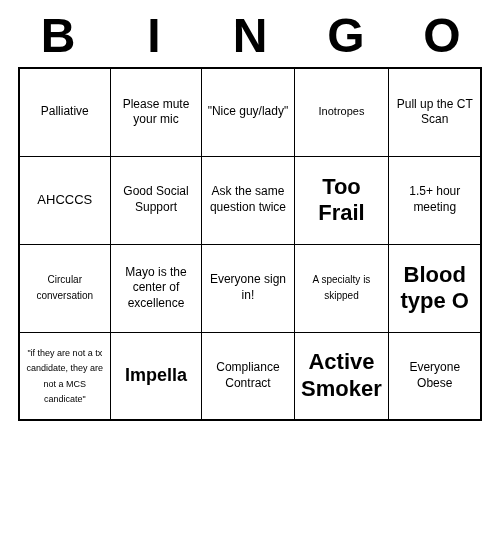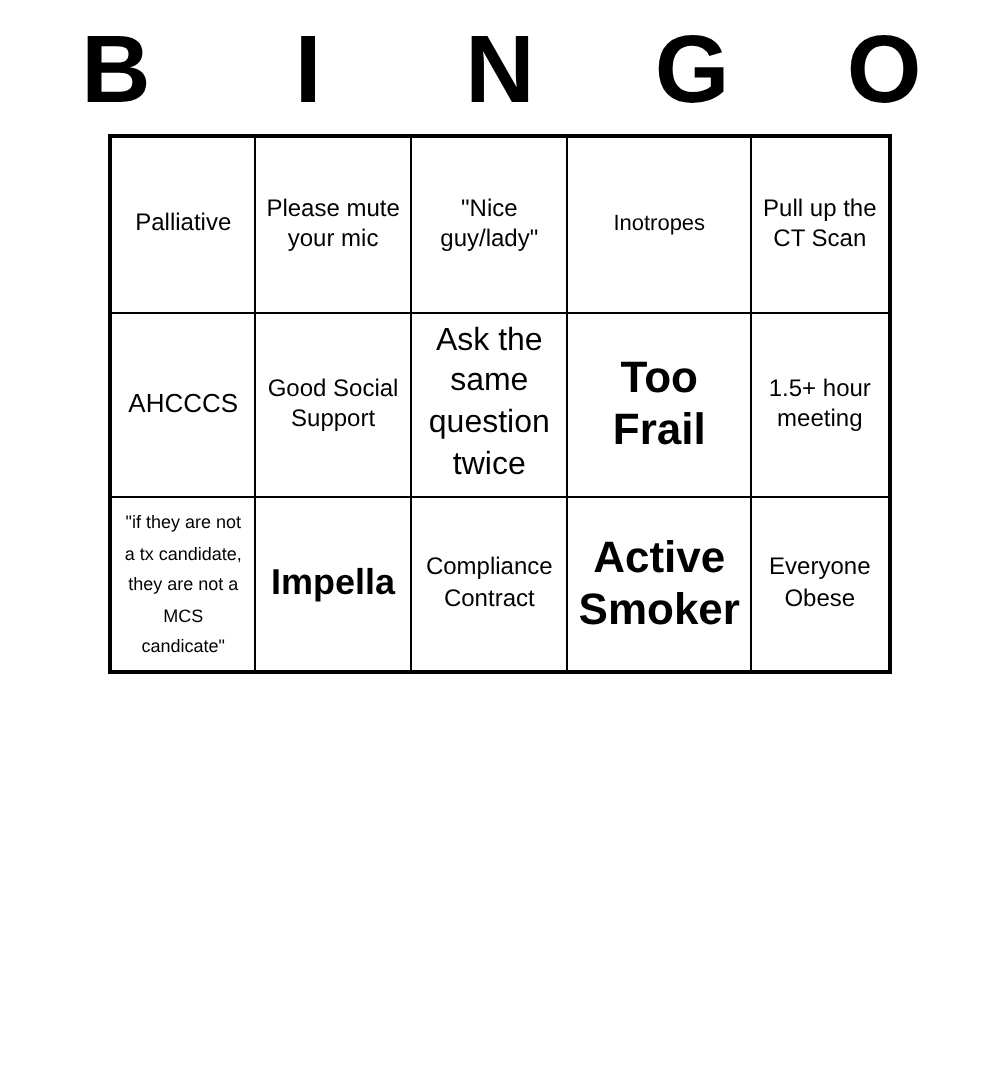--- a/index.html
+++ b/index.html
@@ -27,21 +27,21 @@
     .bingo-title span {
       font-size: 48px;
       font-weight: bold;
       font-family: Arial, sans-serif;
       width: 80px;
       text-align: center;
     }
     .bingo-grid {
       border: 2px solid #000;
       border-collapse: collapse;
-      width: 392px;
+      width: 464px;
     }
     .bingo-grid td {
       border: 1.5px solid #000;
       width: 96px;
       height: 88px;
       text-align: center;
       vertical-align: middle;
       padding: 4px;
       font-size: 12px;
       line-height: 1.3;
@@ -63,25 +63,34 @@
       <tr>
         <td><span style="font-size: 12px;">Palliative</span></td>
         <td><span style="font-size: 12px;">Please mute your mic</span></td>
         <td><span style="font-size: 12px;">"Nice guy/lady"</span></td>
         <td><span style="font-size: 11px;">Inotropes</span></td>
         <td><span style="font-size: 12px;">Pull up the CT Scan</span></td>
       </tr>
       <tr>
         <td><span style="font-size: 13px;">AHCCCS</span></td>
         <td><span style="font-size: 12px;">Good Social Support</span></td>
-        <td><span style="font-size: 16px;">Ask the same question twice</span></td>
+        <td><span style="font-size: 12px;">Ask the same question twice</span></td>
         <td>
           <span style="font-size: 22px; font-weight: bold; line-height: 1.2; display: block;">Too Frail</span>
         </td>
         <td><span style="font-size: 12px;">1.5+ hour meeting</span></td>
+      </tr>
+      <tr>
+        <td><span style="font-size: 10px;">Circular conversation</span></td>
+        <td><span style="font-size: 12px;">Mayo is the center of excellence</span></td>
+        <td><span style="font-size: 12px;">Everyone sign in!</span></td>
+        <td><span style="font-size: 10px;">A specialty is skipped</span></td>
+        <td>
+          <span style="font-size: 22px; font-weight: bold; line-height: 1.2; display: block;">Blood type O</span>
+        </td>
       </tr>
       <tr>
         <td><span style="font-size: 9px; line-height: 1.2;">"if they are not a tx candidate, they are not a MCS candicate"</span></td>
         <td><span style="font-size: 18px; font-weight: bold; text-align: center;">Impella</span></td>
         <td><span style="font-size: 12px;">Compliance Contract</span></td>
         <td>
           <span style="font-size: 22px; font-weight: bold; line-height: 1.2; display: block;">Active Smoker</span>
         </td>
         <td><span style="font-size: 12px;">Everyone Obese</span></td>
       </tr>

